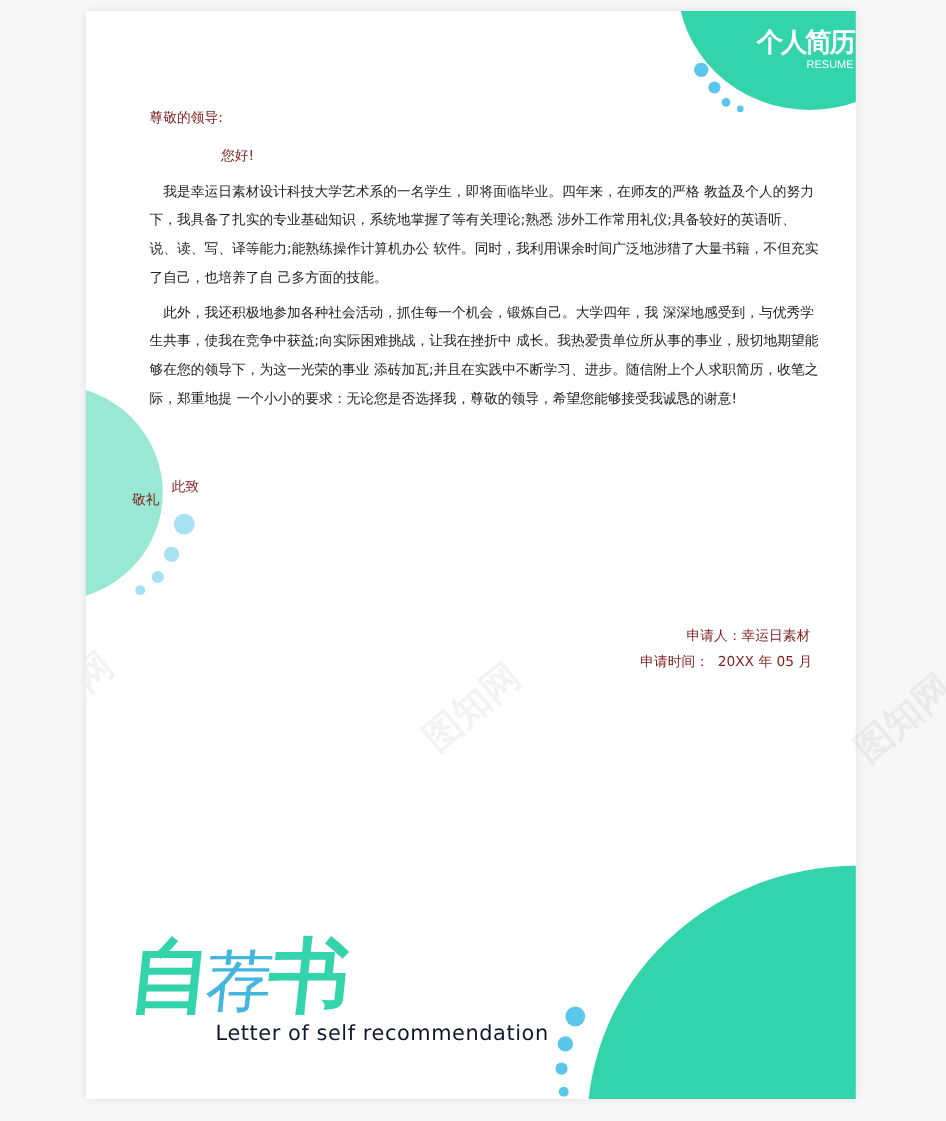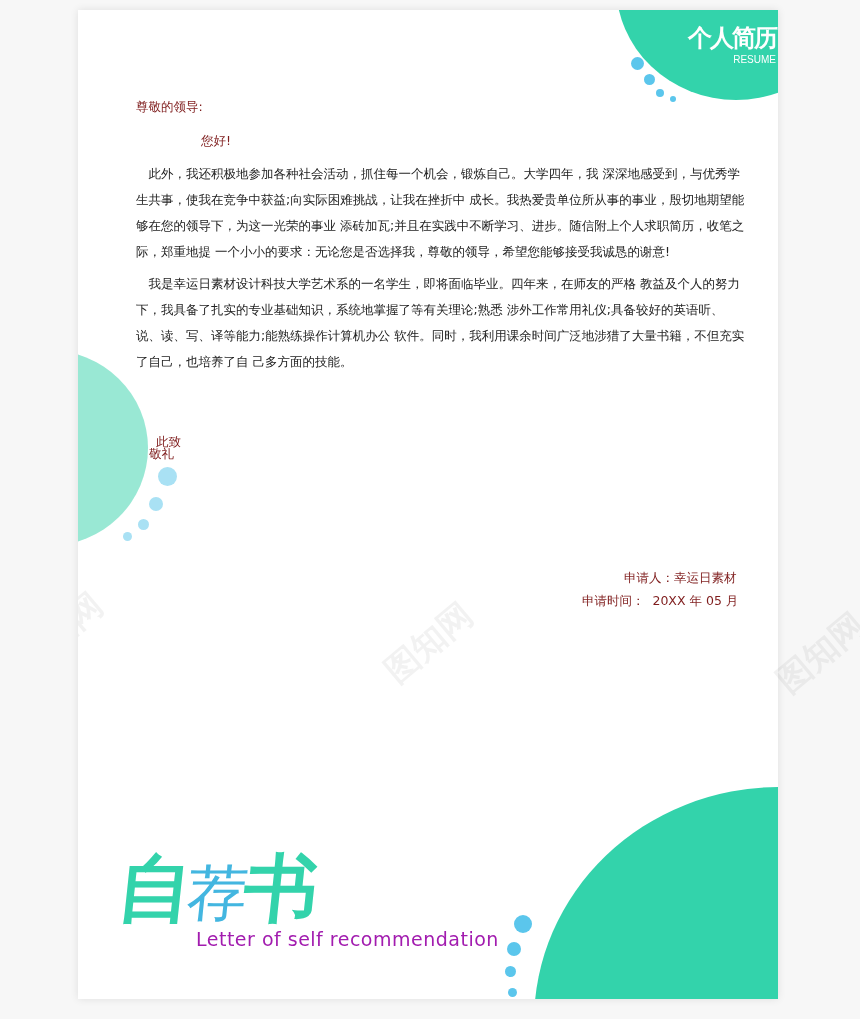--- a/index.html
+++ b/index.html
@@ -12,21 +12,21 @@
   .dot.light { background:#a9e1f4; }
   .logo { position:absolute; right:2px; top:8px; color:#fff; text-align:right; }
   .logo-main { font-size:24px; font-weight:bold; letter-spacing:-2px; line-height:40px; }
   .logo-sub { font-size:10px; font-weight:normal; font-family:"Liberation Sans", sans-serif; margin-top:-4px; }
   .text { position:absolute; font-size:12.5px; color:#7f1d1d; line-height:26px; }
   .body-block { position:absolute; left:58px; width:610px; font-size:12.5px; color:#222; line-height:26px; }
   .body-block p { margin:0 0 6px 0; text-indent:1em; }
   .title-cn { position:absolute; left:40px; top:838px; font-family:"DejaVu Serif", serif; font-size:74px;
               font-weight:bold; color:#33d3ab; letter-spacing:-4px; line-height:80px; transform:skewX(-6deg); }
   .title-cn span.mid { color:#43b6e0; font-size:60px; font-weight:normal; }
-  .title-en { position:absolute; left:118px; top:918px; font-size:19px; color:#a21caf;
+  .title-en { position:absolute; left:118px; top:918px; font-size:19px; color:#0f172a;
               font-family:"DejaVu Sans", sans-serif; letter-spacing:0.5px; }
   .wm { position:absolute; color:rgba(0,0,0,0.05); font-size:34px; font-weight:bold; transform:rotate(-40deg);
         white-space:nowrap; pointer-events:none; }
 </style>
 </head>
 <body>
 
 <div class="page">
 
   <div class="blob" style="left:538px; top:-140px; width:240px; height:230px; background:#33d3ab;"></div>
@@ -41,26 +41,26 @@
 
   <div class="blob" style="left:-70px; top:340px; width:140px; height:196px; border-radius:0 100px 100px 0/0 98px 98px 0; background:#8ee6cf; opacity:0.9;"></div>
   <div class="dot light" style="left:80px; top:457px; width:19px; height:19px;"></div>
   <div class="dot light" style="left:71px; top:487px; width:14px; height:14px;"></div>
   <div class="dot light" style="left:60px; top:509px; width:11px; height:11px;"></div>
   <div class="dot light" style="left:45px; top:522px; width:9px; height:9px;"></div>
 
   <div class="text" style="left:58px; top:84px;">尊敬的领导:</div>
   <div class="text" style="left:87px; top:118px;margin-left:36px;">您好!</div>
   <div class="body-block" style="top:151px;">
+    <p>我是幸运日素材设计科技大学艺术系的一名学生，即将面临毕业。四年来，在师友的严格 教益及个人的努力下，我具备了扎实的专业基础知识，系统地掌握了等有关理论;熟悉 涉外工作常用礼仪;具备较好的英语听、说、读、写、译等能力;能熟练操作计算机办公 软件。同时，我利用课余时间广泛地涉猎了大量书籍，不但充实了自己，也培养了自 己多方面的技能。</p>
     <p>此外，我还积极地参加各种社会活动，抓住每一个机会，锻炼自己。大学四年，我 深深地感受到，与优秀学生共事，使我在竞争中获益;向实际困难挑战，让我在挫折中 成长。我热爱贵单位所从事的事业，殷切地期望能够在您的领导下，为这一光荣的事业 添砖加瓦;并且在实践中不断学习、进步。随信附上个人求职简历，收笔之际，郑重地提 一个小小的要求：无论您是否选择我，尊敬的领导，希望您能够接受我诚恳的谢意!</p>
-    <p>我是幸运日素材设计科技大学艺术系的一名学生，即将面临毕业。四年来，在师友的严格 教益及个人的努力下，我具备了扎实的专业基础知识，系统地掌握了等有关理论;熟悉 涉外工作常用礼仪;具备较好的英语听、说、读、写、译等能力;能熟练操作计算机办公 软件。同时，我利用课余时间广泛地涉猎了大量书籍，不但充实了自己，也培养了自 己多方面的技能。</p>
   </div>
 
   <div class="text" style="left:78px; top:419px;">此致</div>
-  <div class="text" style="left:71px; top:431px;">敬礼</div>
+  <div class="text" style="left:42px; top:431px;">敬礼</div>
 
   <div class="text" style="left:546px; top:528px;margin-top:27px;">
     <span>申请人：</span><span>幸运日素材</span>
   </div>
   <div class="text" style="left:504px; top:560px;margin-top:18px;">
     <span>申请时间：</span>&nbsp;&nbsp;<span>20XX 年 05 月</span>
   </div>
 
   <div class="wm" style="left:-70px; top:600px;">图知网</div>
   <div class="wm" style="left:300px; top:610px;">图知网</div>

